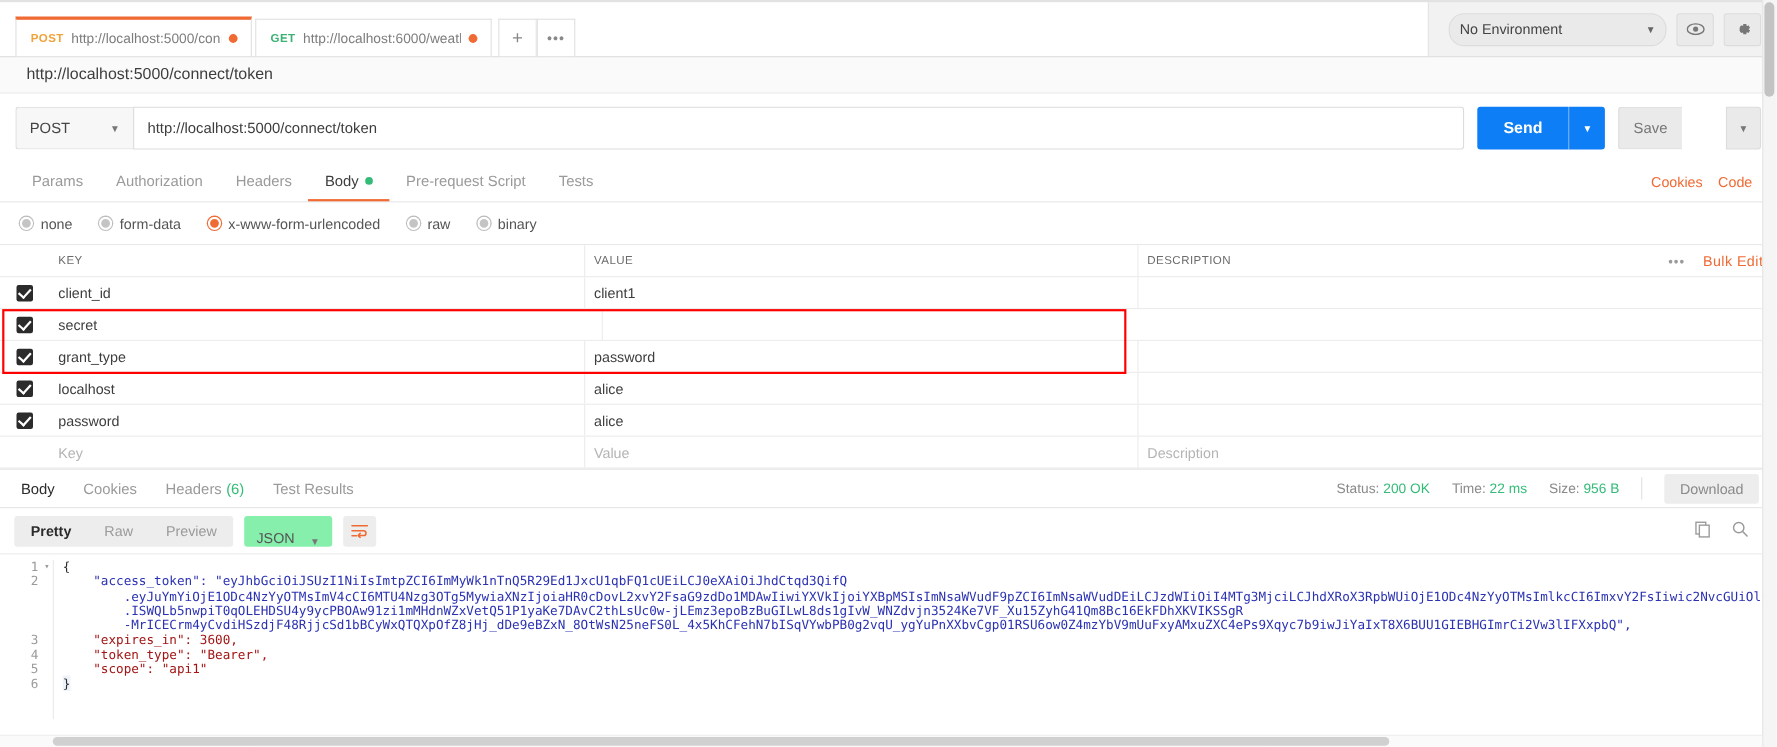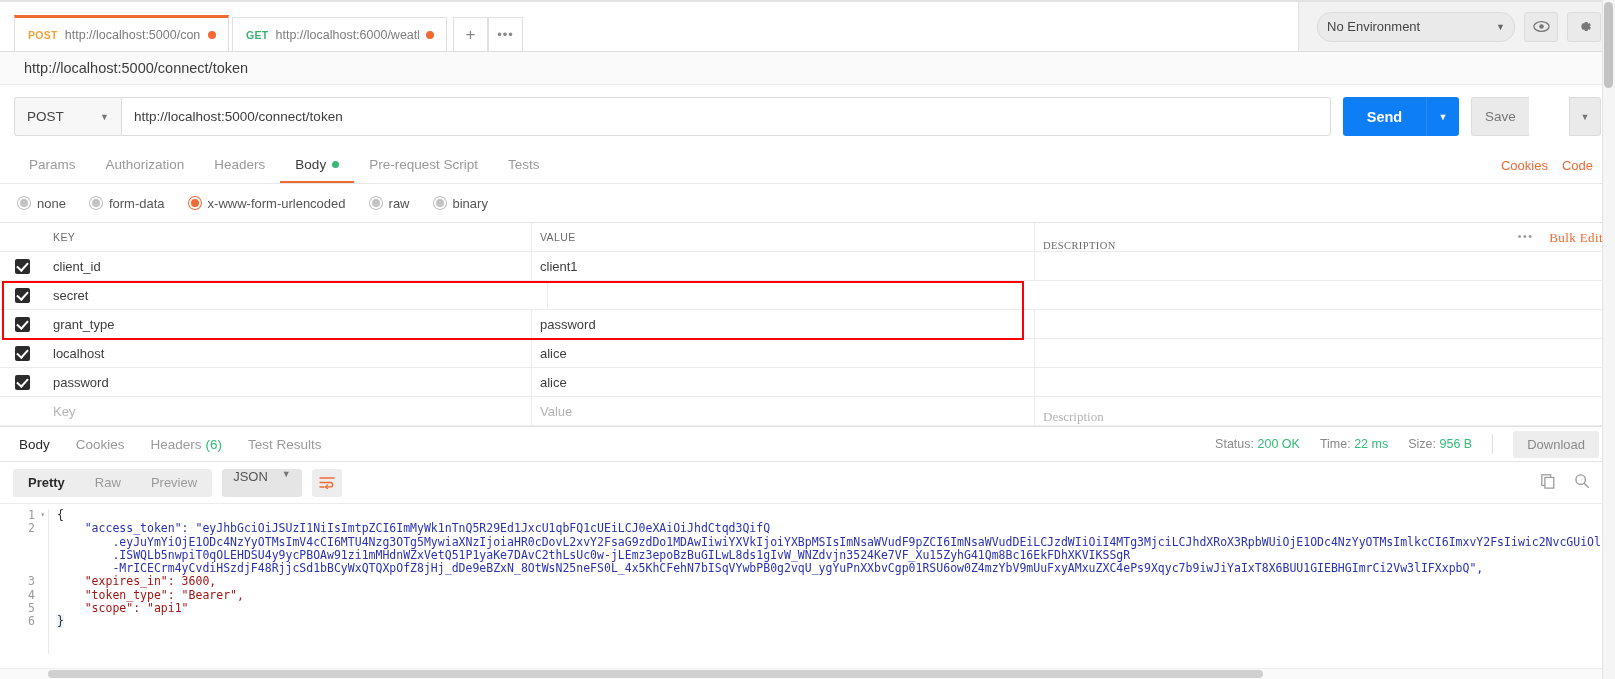--- a/index.html
+++ b/index.html
@@ -243,23 +243,23 @@
   }
   .kv-val {
     flex: 0 0 503px; width: 503px;
     border-right: 1px solid #ececec;
     display: flex; align-items: center;
     padding-left: 8px;
     font-size: 13px; color: #3d3d3d;
   }
   .kv-desc {
     flex: 1 1 auto;
-    display: flex; align-items: flex-end;
+    display: flex; align-items: center;
     padding-left: 8px;
-    font-size: 13px; color: #3d3d3d; font-family: Liberation Serif, serif;
+    font-size: 13px; color: #3d3d3d;
   }
   .kv-row.head .kv-key,
   .kv-row.head .kv-val,
   .kv-row.head .kv-desc {
     font-size: 10.5px; letter-spacing: .4px; color: #6b6b6b;
   }
   .kv-row.head .kv-desc { position: relative; }
   .head-tools {
     position: absolute; right: 12px; top: 0;
     height: 29px; display: flex; align-items: center; gap: 16px;
@@ -310,22 +310,22 @@
     display: flex; align-items: center;
     background: #ededed; border-radius: 3px; height: 28px;
   }
   .seg div {
     padding: 0 15px; height: 28px;
     display: flex; align-items: center;
     font-size: 13px; color: #9a9a9a;
   }
   .seg div.on { color: #2b2b2b; font-weight: bold; }
   .json-sel {
-    display: flex; align-items: flex-start; gap: 14px;
-    background: #e5e5e5; border-radius: 3px;
+    display: flex; align-items: flex-end; gap: 14px;
+    background: #86efac; border-radius: 3px;
     height: 28px; padding: 0 11px;
     font-size: 13px; color: #555;
   }
   .wrap-btn {
     width: 30px; height: 28px;
     background: #ededed; border-radius: 3px;
     display: flex; align-items: center; justify-content: center;
   }
   .pb-right { margin-left: auto; display: flex; gap: 18px; padding-right: 12px; color: #9a9a9a; }
 

